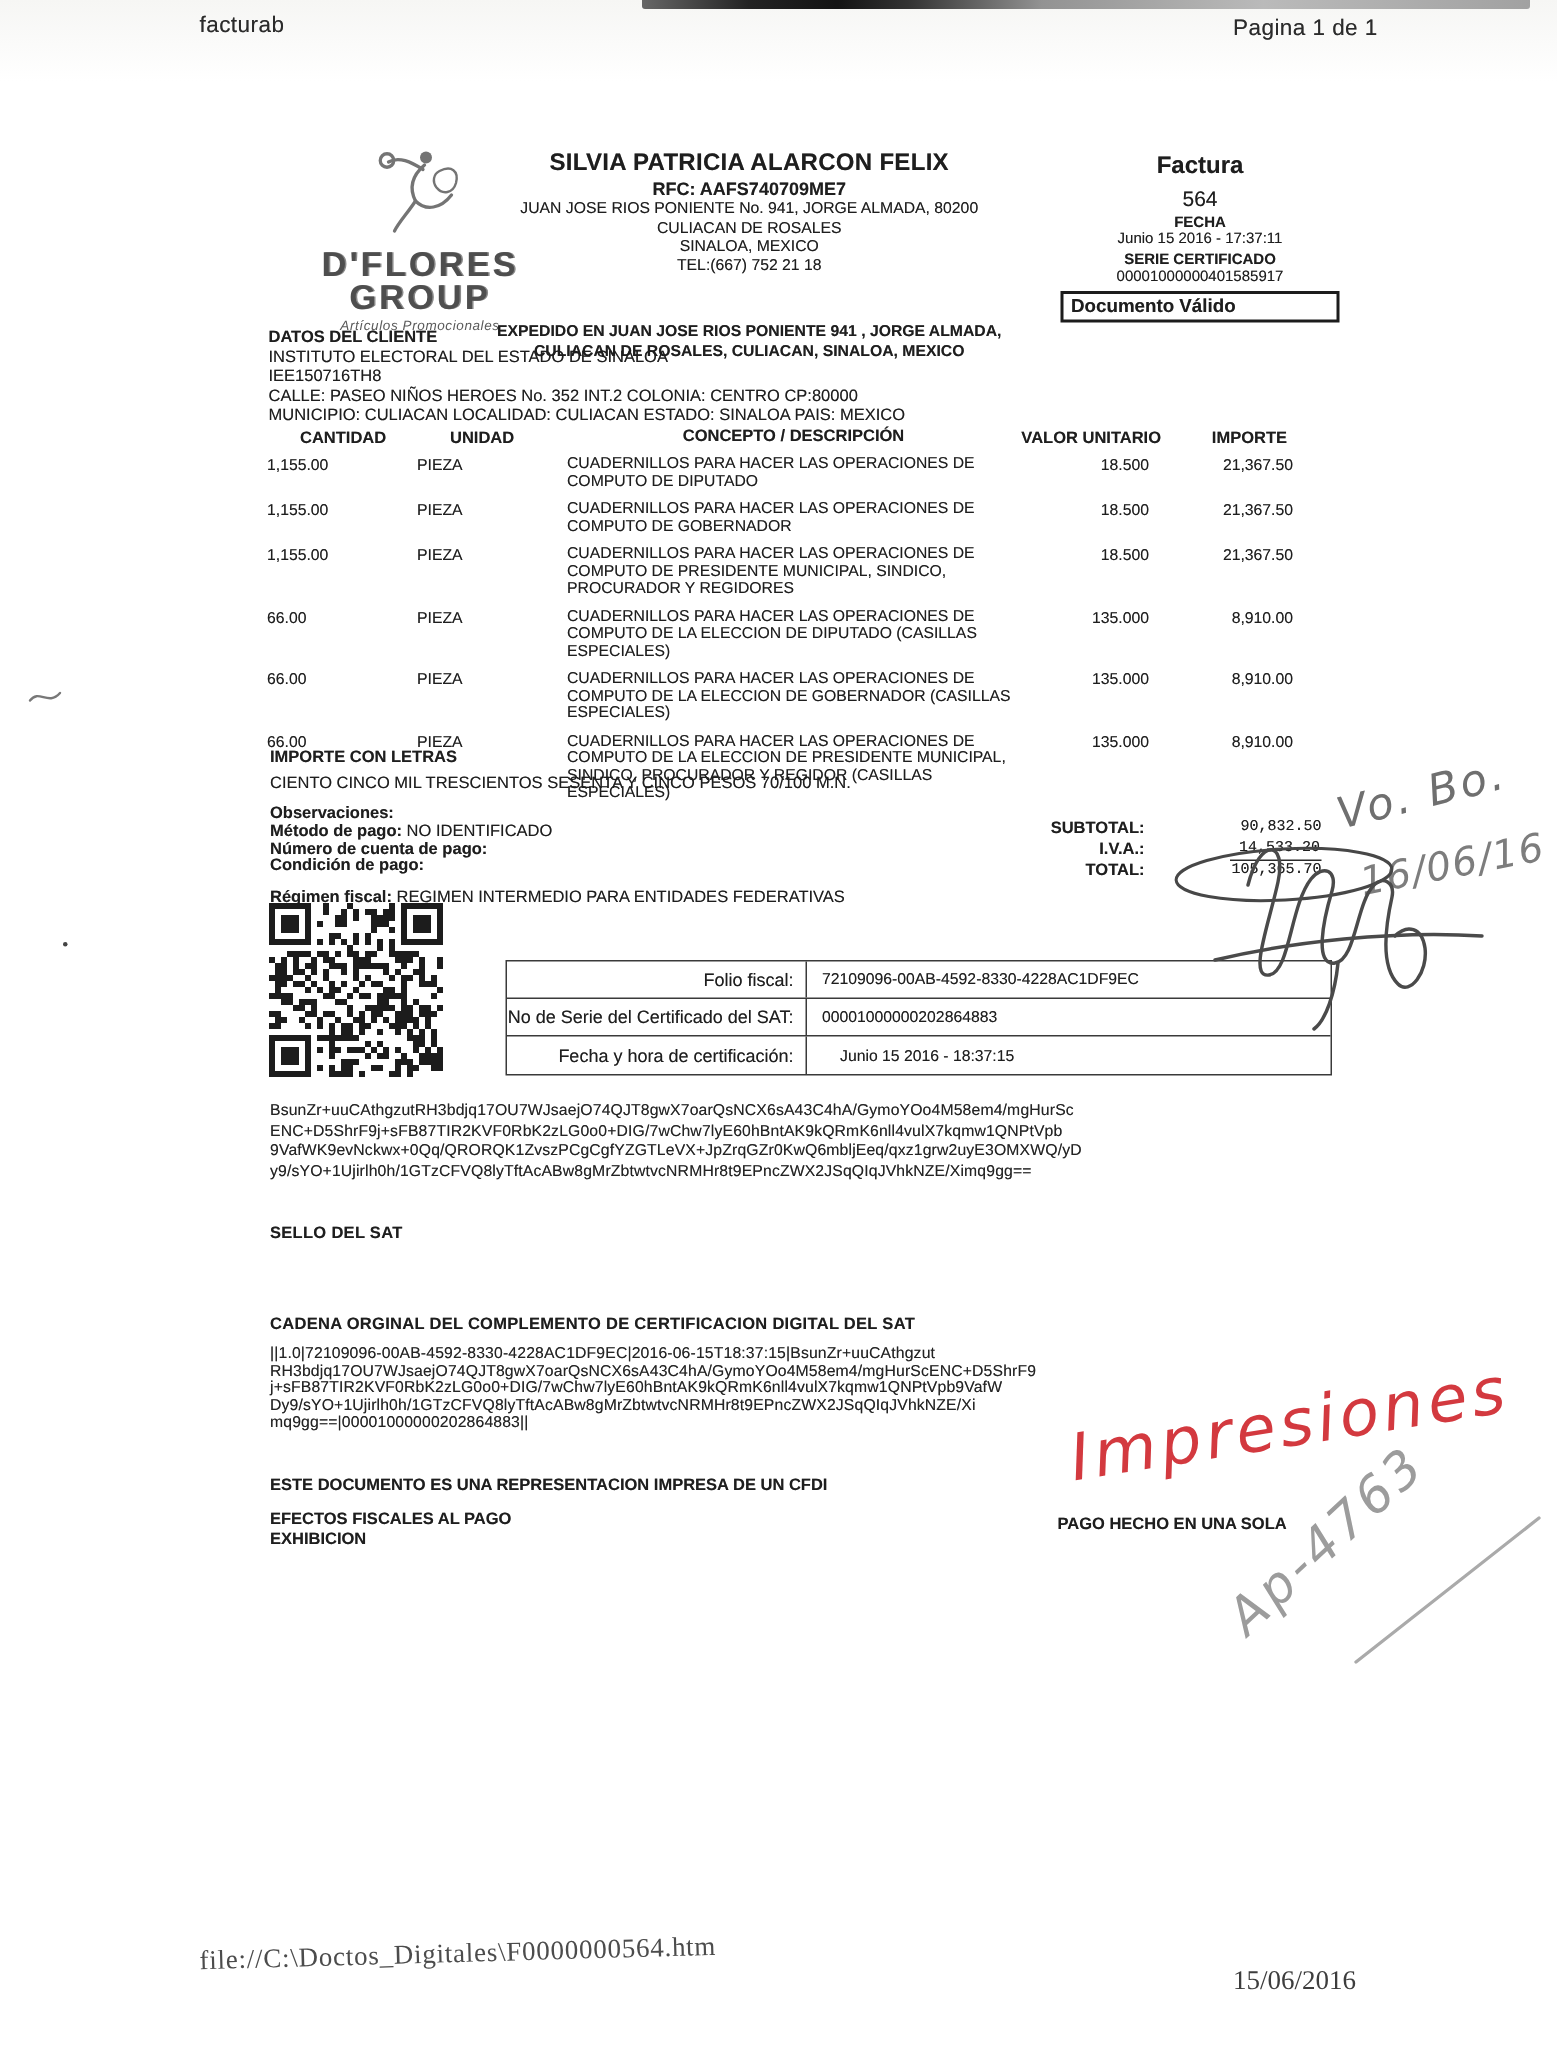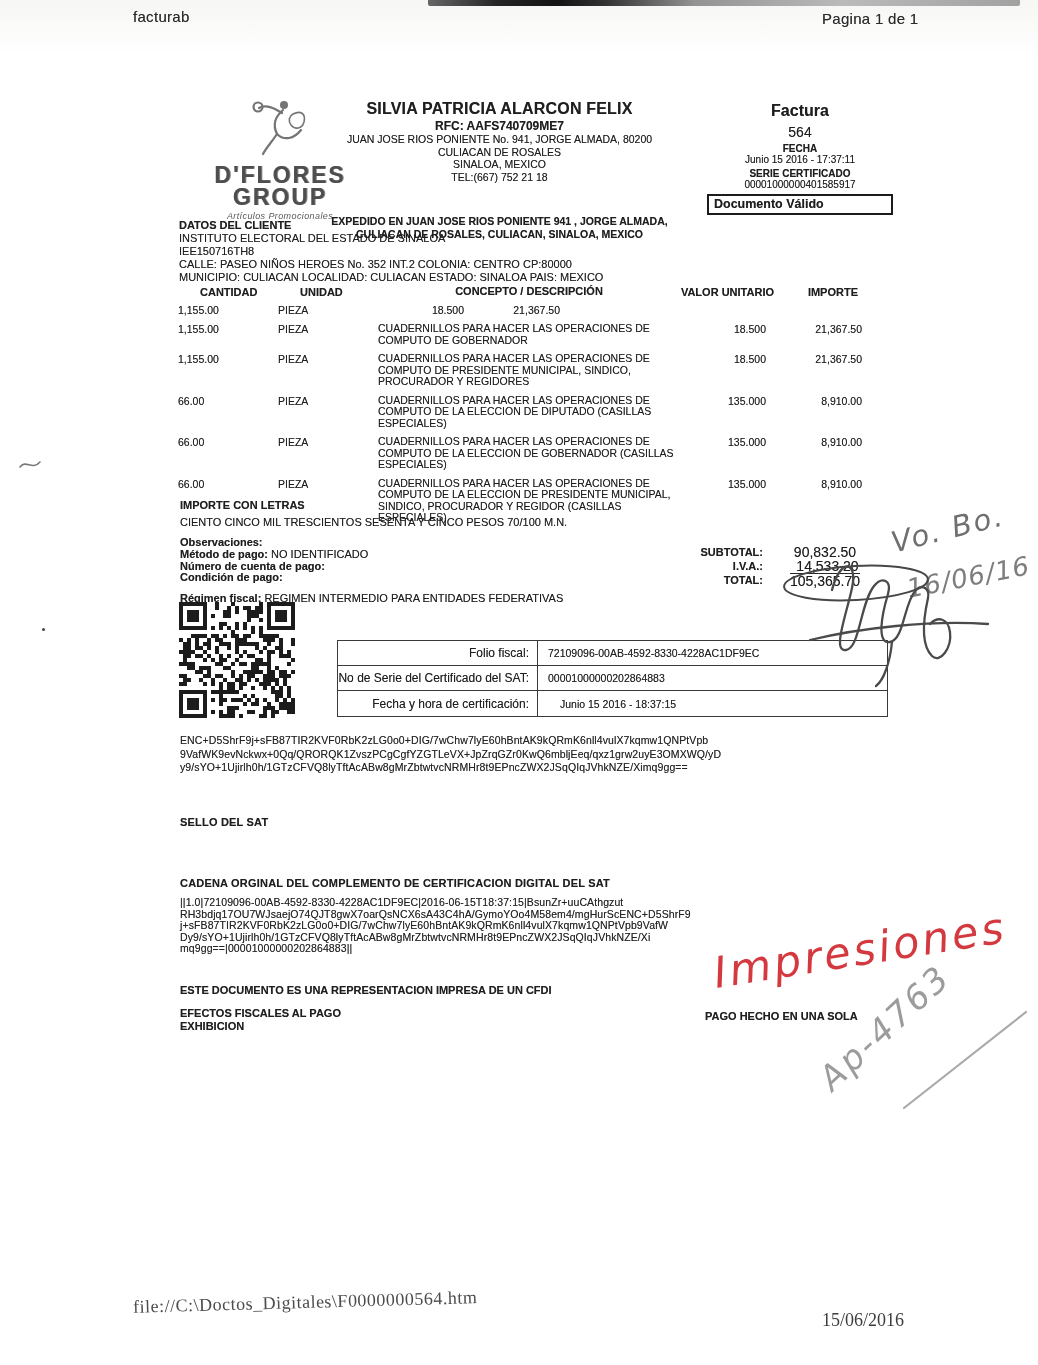--- a/index.html
+++ b/index.html
@@ -61,21 +61,21 @@
   .items-head .c-imp { text-align:right; padding-right:14px; }
 
   
   .words { top:497px; left:180px; font-size:11px; line-height:17px; }
   .words .b { font-weight:700; }
   .payment { top:537px; left:180px; font-size:11px; line-height:11.8px; }
   .payment .b { font-weight:700; }
 
   
   .tot-labels { top:545px; left:620px; width:143px; text-align:right; font-weight:700; font-size:11px; line-height:14px; }
-  .tot-values { top:545px; left:769px; width:112px; text-align:center; font-size:14px; line-height:14px; }
+  .tot-values { top:545px; left:769px; width:112px; text-align:right; font-size:10px; line-height:14px;font-family:Liberation Mono, monospace; }
   .iva-underline { border-bottom:1.2px solid #2a2a2a; display:inline-block; padding:0 1px 0 6px; }
 
   
   .regimen { top:592px; left:180px; font-size:11px; }
   .regimen .b { font-weight:700; }
 
   
   .qr { top:602px; left:178px; width:118px; height:116px; }
 
   
@@ -183,20 +183,21 @@
     <div class="items-head">
       <div class="c-qty">CANTIDAD</div>
       <div class="c-unit">UNIDAD</div>
       <div class="c-con">CONCEPTO / DESCRIPCIÓN</div>
       <div class="c-vu">VALOR UNITARIO</div>
       <div class="c-imp">IMPORTE</div>
     </div>
     <div class="i-row">
       <div class="c-qty">1,155.00</div>
       <div class="c-unit">PIEZA</div>
+      <div class="c-con">CUADERNILLOS PARA HACER LAS OPERACIONES DE COMPUTO DE DIPUTADO</div>
       <div class="c-vu">18.500</div>
       <div class="c-imp">21,367.50</div>
     </div>
     <div class="i-row">
       <div class="c-qty">1,155.00</div>
       <div class="c-unit">PIEZA</div>
       <div class="c-con">CUADERNILLOS PARA HACER LAS OPERACIONES DE COMPUTO DE GOBERNADOR</div>
       <div class="c-vu">18.500</div>
       <div class="c-imp">21,367.50</div>
     </div>
@@ -667,20 +668,21 @@
       <div class="cert-val scan-ink">00001000000202864883</div>
     </div>
     <div class="cert-row">
       <div class="cert-lbl scan-ink">Fecha y hora de certificación:</div>
       <div class="cert-val scan-ink">Junio 15 2016 - 18:37:15</div>
     </div>
   </div>
 
   <div class="abs sello-cfdi">
     <div class="mono-lines scan-ink">
+      <div>BsunZr+uuCAthgzutRH3bdjq17OU7WJsaejO74QJT8gwX7oarQsNCX6sA43C4hA/GymoYOo4M58em4/mgHurSc</div>
       <div>ENC+D5ShrF9j+sFB87TIR2KVF0RbK2zLG0o0+DIG/7wChw7lyE60hBntAK9kQRmK6nll4vulX7kqmw1QNPtVpb</div>
       <div>9VafWK9evNckwx+0Qq/QRORQK1ZvszPCgCgfYZGTLeVX+JpZrqGZr0KwQ6mbljEeq/qxz1grw2uyE3OMXWQ/yD</div>
       <div>y9/sYO+1Ujirlh0h/1GTzCFVQ8lyTftAcABw8gMrZbtwtvcNRMHr8t9EPncZWX2JSqQIqJVhkNZE/Ximq9gg==</div>
     </div>
   </div>
 
   <div class="abs sello-sat">
     <div class="sec-title scan-ink">SELLO DEL SAT</div>
   </div>
 

